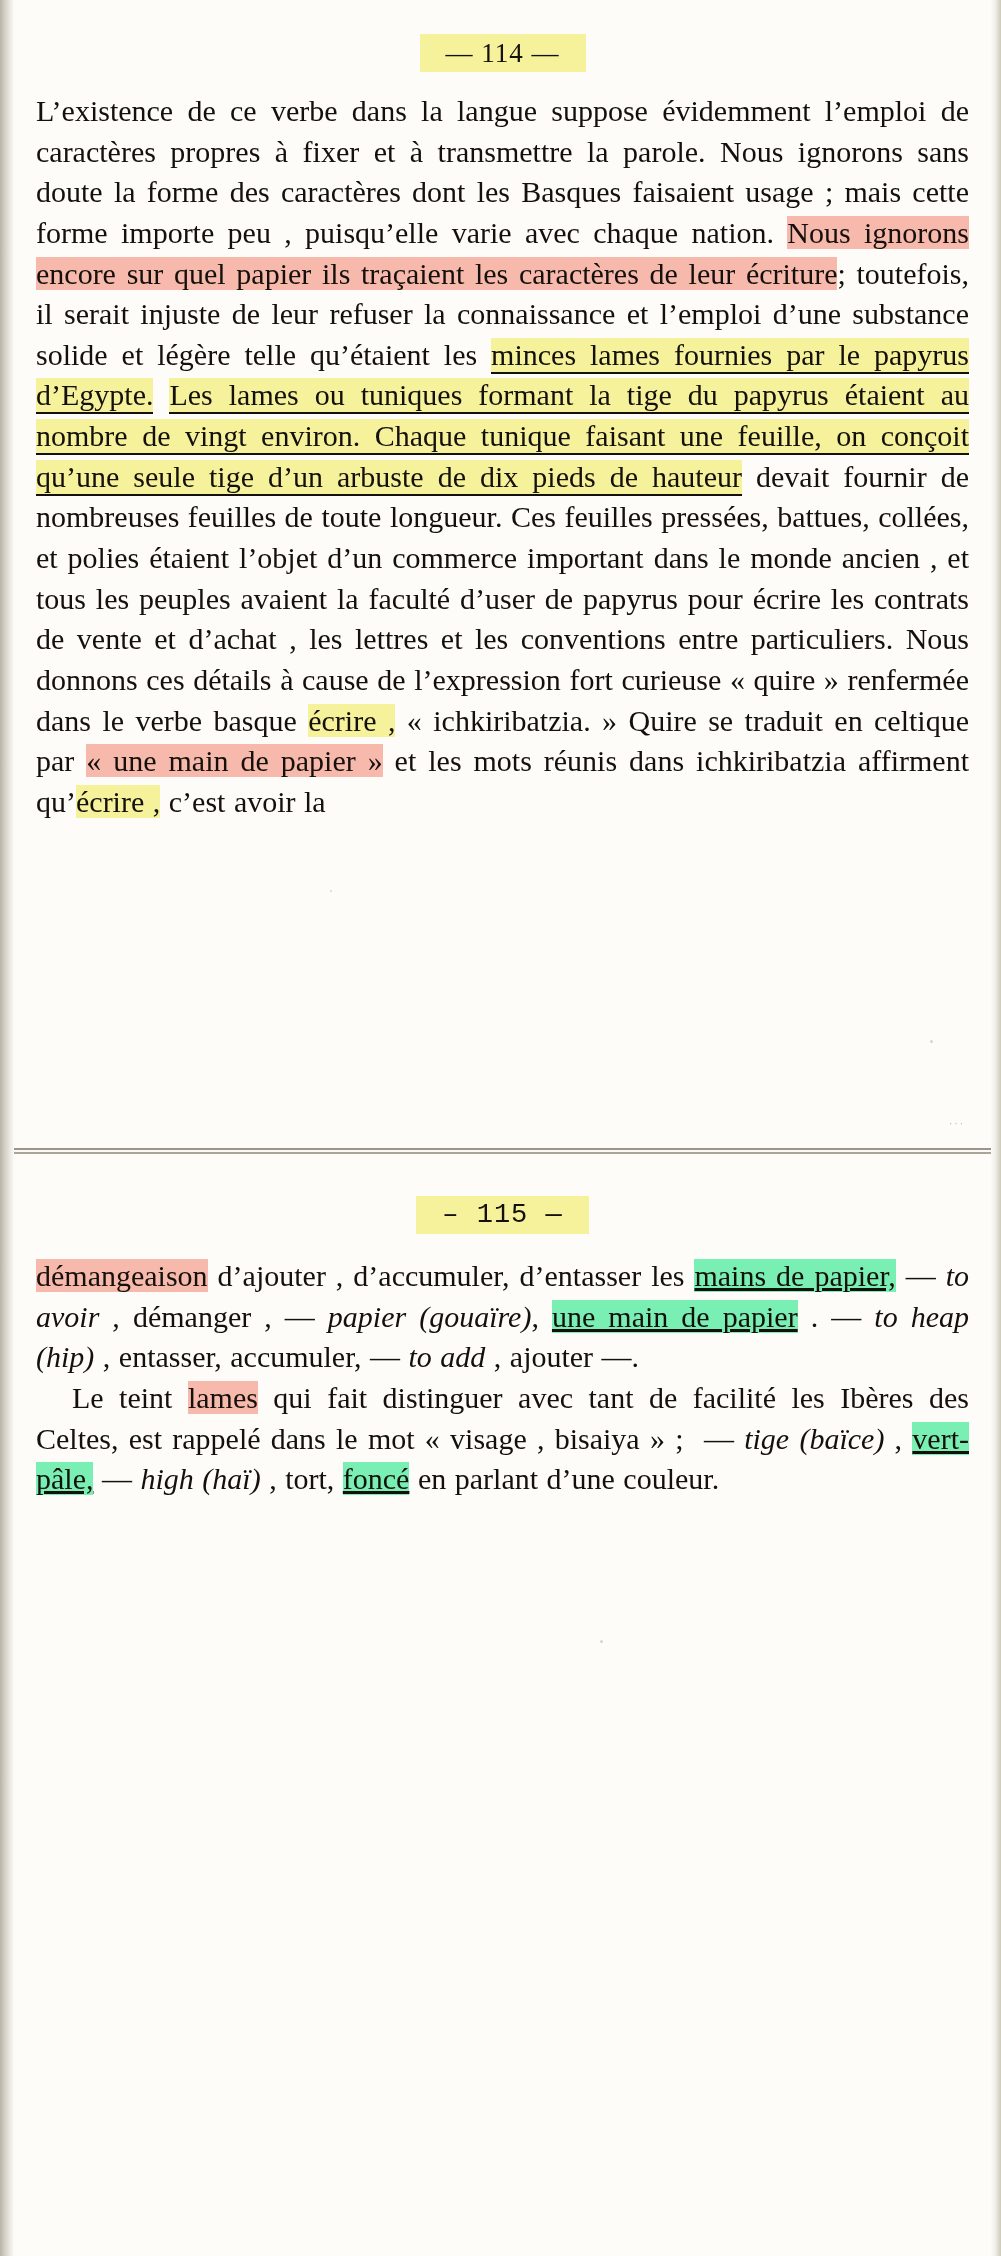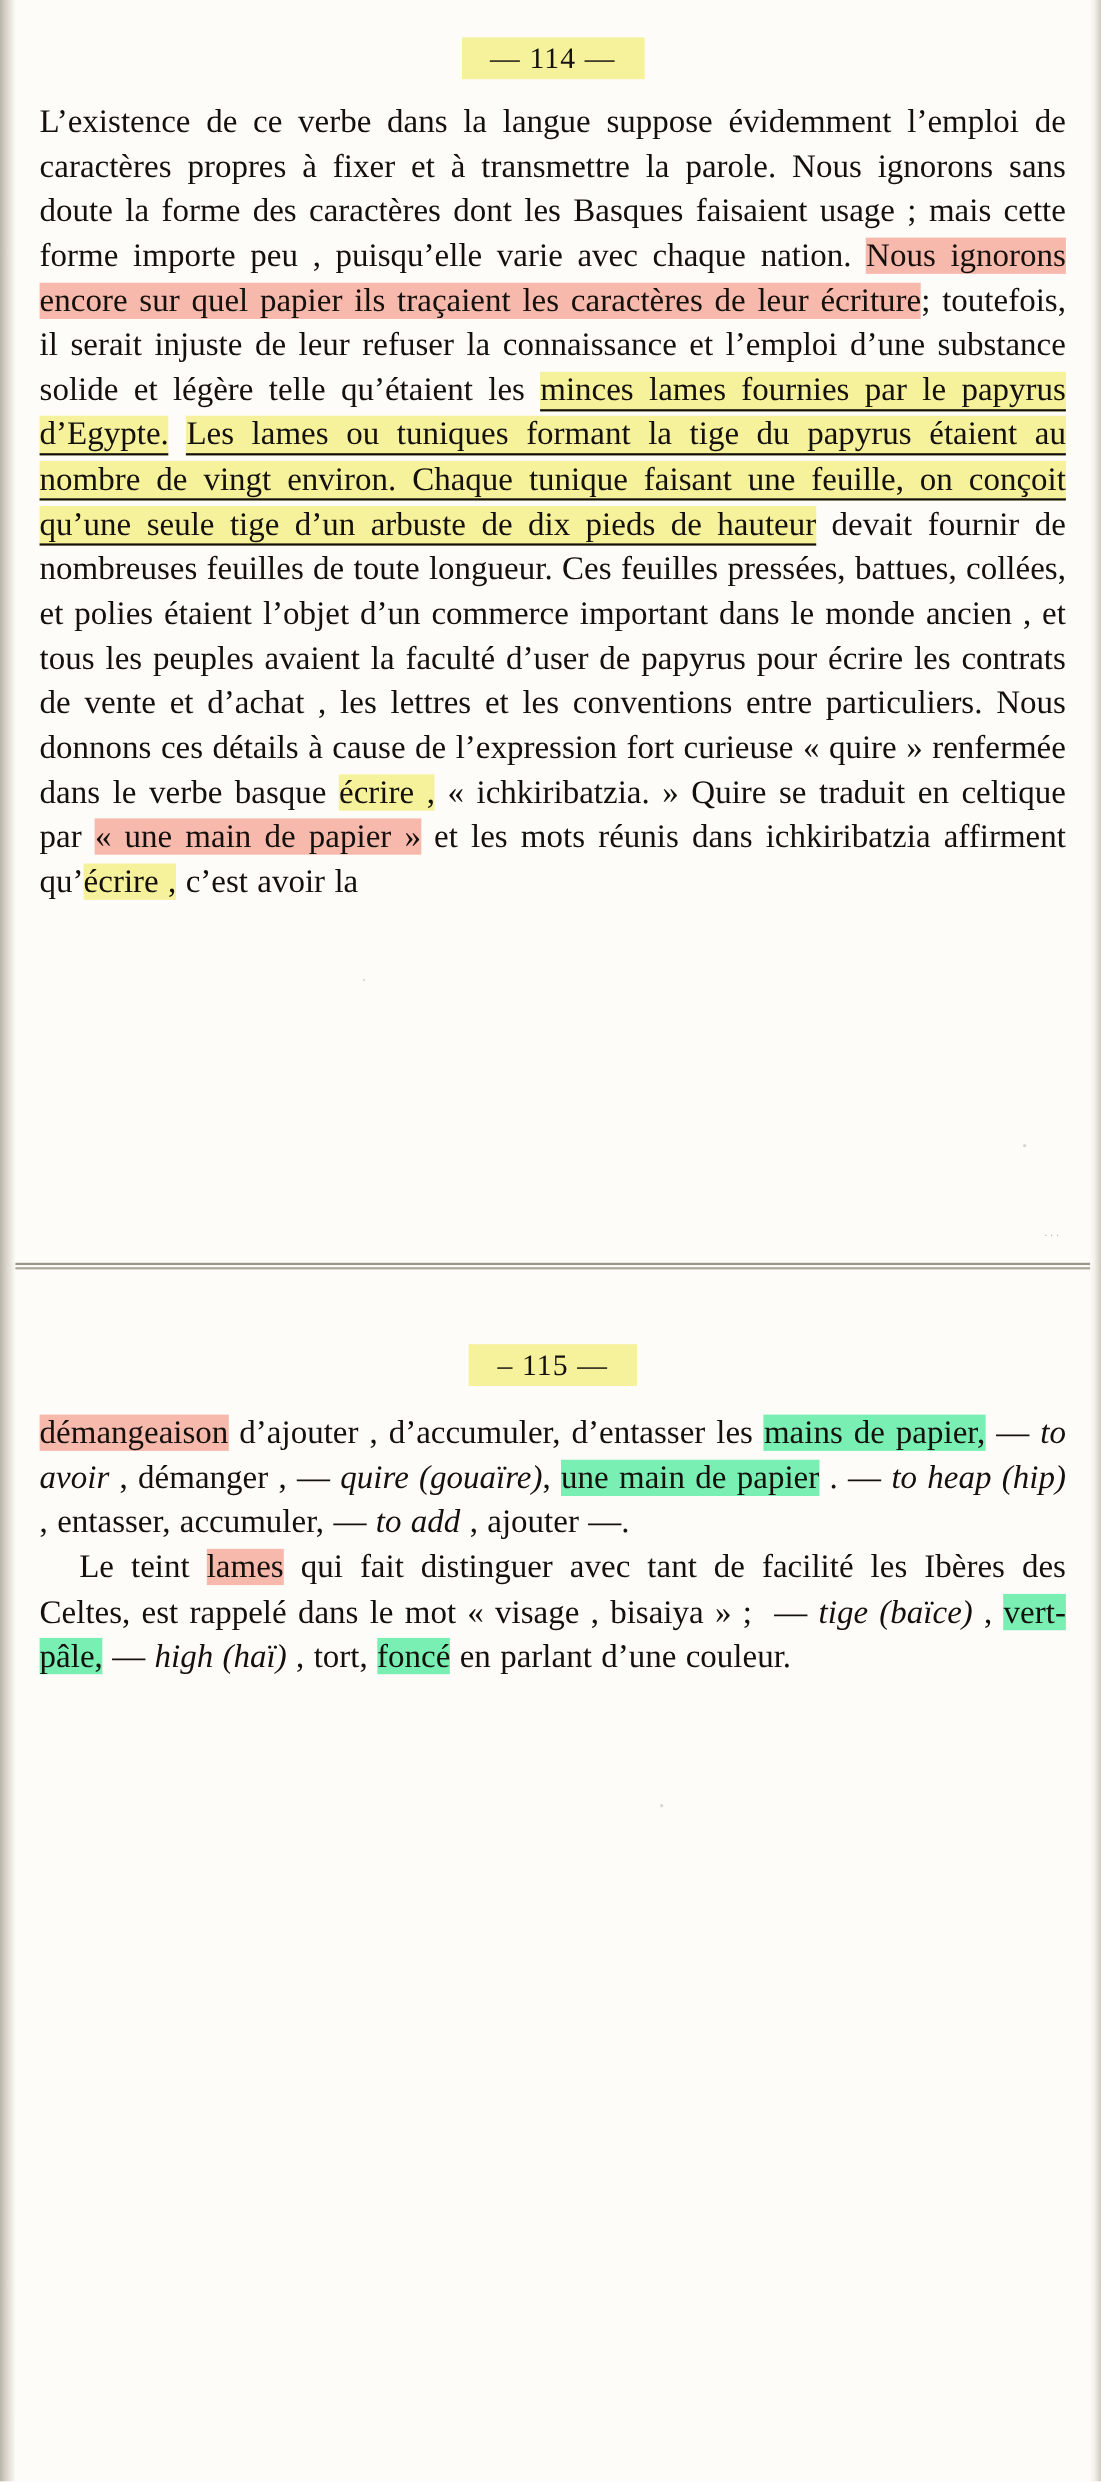--- a/index.html
+++ b/index.html
@@ -51,41 +51,42 @@
     letter-spacing: 1px;
     margin: 0;
     padding: 0;
   }
   .folio-wrap {
     text-align: center;
     margin-top: 38px;
     margin-bottom: 22px;
   }
   .folio-wrap.second {
-    margin-top: 72px;
+    margin-top: 46px;
     margin-bottom: 26px;
+    font-family: Liberation Mono, monospace;
   }
   .folio .hl-y {
     padding: 4px 26px;
   }
   p.body {
     font-size: 30px;
     line-height: 1.355;
     text-align: justify;
     margin: 0 0 0 0;
     word-spacing: 1px;
   }
   .indent-first {
     display: inline-block;
     width: 36px;
   }
   
   .hl-y { background: #f6f19b; }
   .hl-p { background: #f8b9ad; }
-  .hl-g { background: #79efb4; }
+  .hl-g { background: #79efb4; text-decoration: underline; }
   .ul { border-bottom: 2px solid #14100c; padding-bottom: 1px; }
   i { font-style: italic; }
 
   
   .speck {
     position: absolute;
     background: #b5b0a4;
     border-radius: 50%;
     opacity: .5;
   }
@@ -119,21 +120,21 @@
     <span class="edge-note">···</span>
   </div>
 
   <div class="sheet sheet-bottom">
     <div class="col">
 
       <div class="folio-wrap second">
         <span class="folio"><span class="hl-y">– 115 —</span></span>
       </div>
 
-      <p class="body"><span class="hl-p">démangeaison</span> d’ajouter , d’accumuler, d’entasser les <span class="hl-g">mains de papier,</span> — <i>to avoir</i> , démanger , — <i>quire (gouaïre)</i>, <span class="hl-g">une main de papier</span> . — <i>to heap (hip)</i> , entasser, accumuler, — <i>to add</i> , ajouter —.</p>
+      <p class="body"><span class="hl-p">démangeaison</span> d’ajouter , d’accumuler, d’entasser les <span class="hl-g">mains de papier,</span> — <i>to avoir</i> , démanger , — <i>papier (gouaïre)</i>, <span class="hl-g">une main de papier</span> . — <i>to heap (hip)</i> , entasser, accumuler, — <i>to add</i> , ajouter —.</p>
 
       <p class="body"><span class="indent-first"></span>Le teint <span class="hl-p">lames</span> qui fait distinguer avec tant de facilité les Ibères des Celtes, est rappelé dans le mot «&nbsp;visage , bisaiya&nbsp;» ;&nbsp; — <i>tige (baïce)</i> , <span class="hl-g">vert-pâle,</span> — <i>high (haï)</i> , tort, <span class="hl-g">foncé</span> en parlant d’une couleur.</p>
 
     </div>
   </div>
 
   <div class="speck" style="left:600px; top:1640px; width:3px; height:3px;"></div>
   <div class="speck" style="left:330px; top:890px; width:2px; height:2px;"></div>
   <div class="speck" style="left:930px; top:1040px; width:3px; height:3px;"></div>
 

